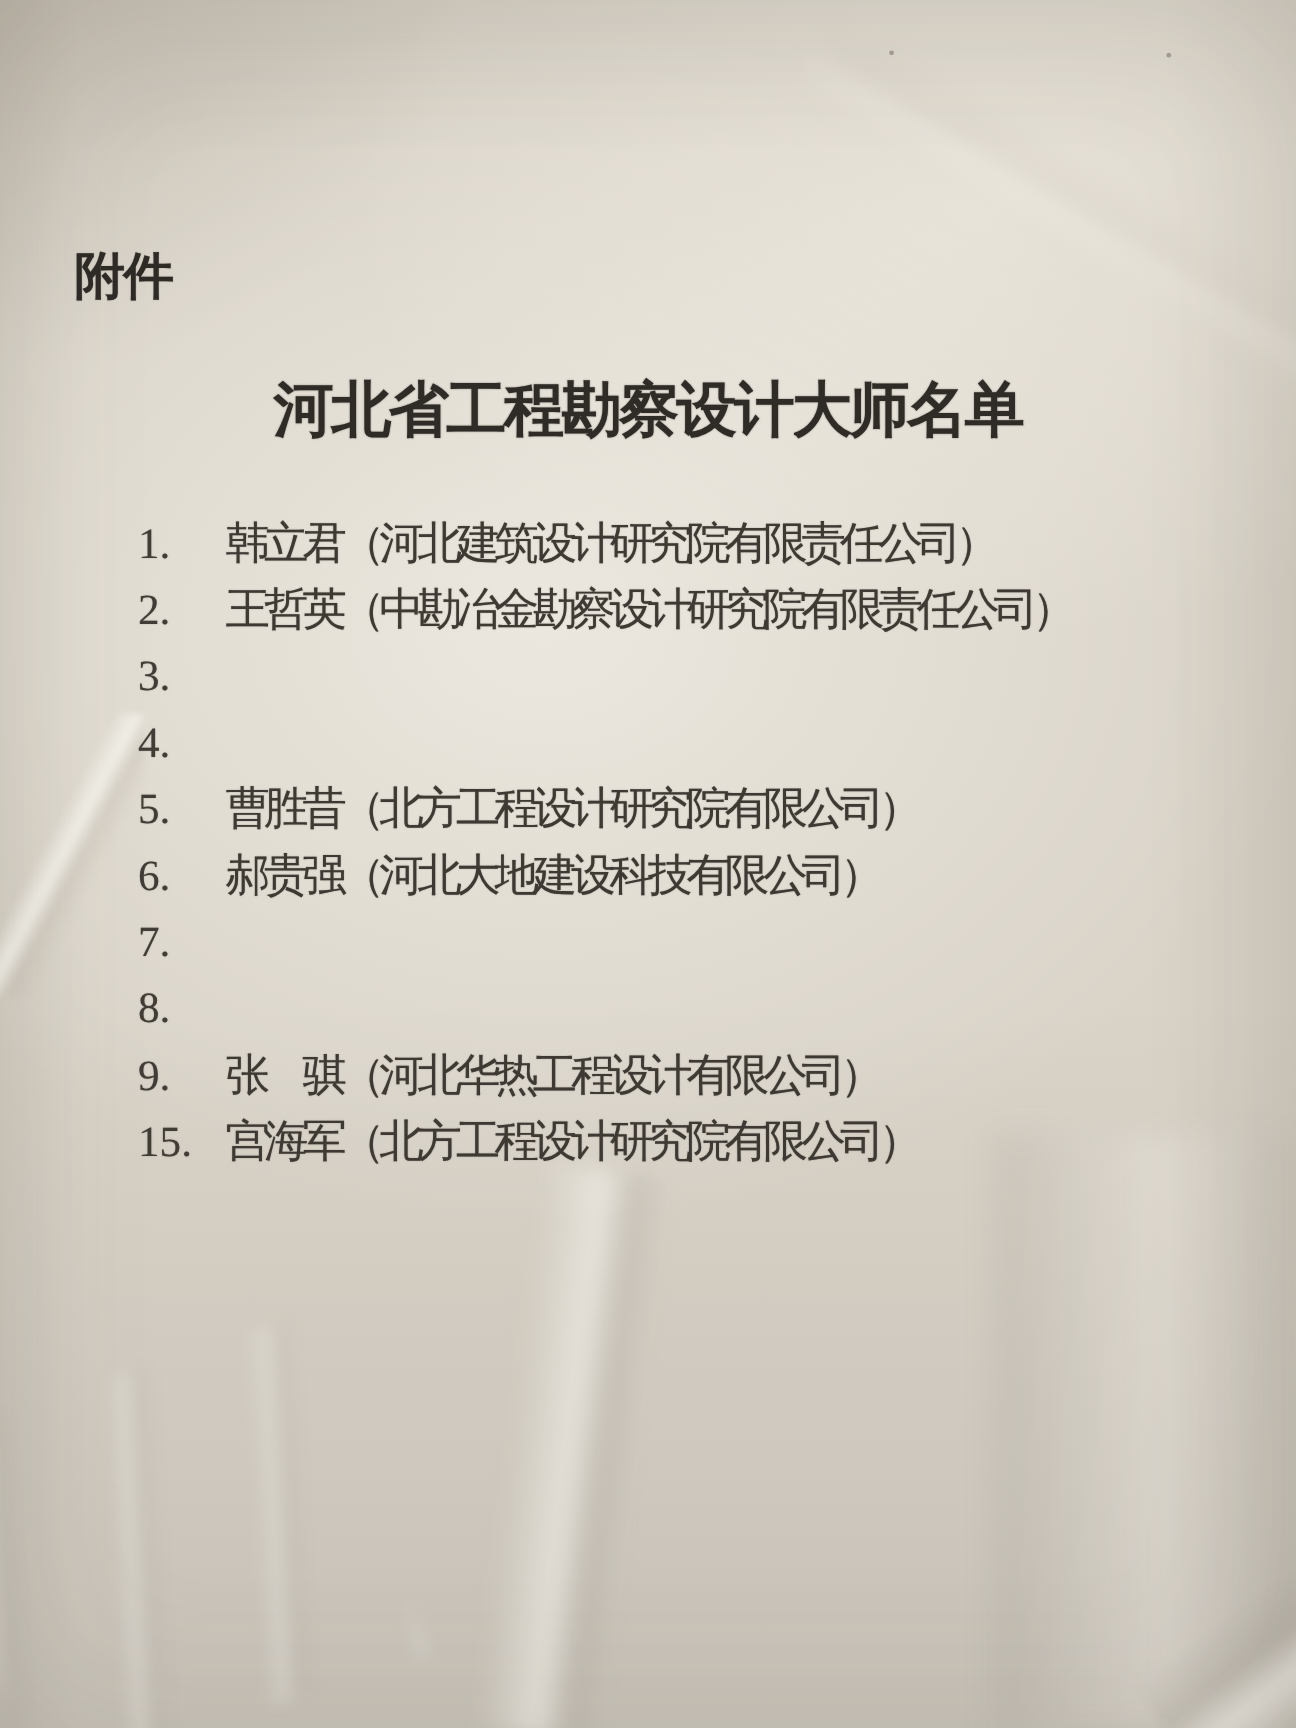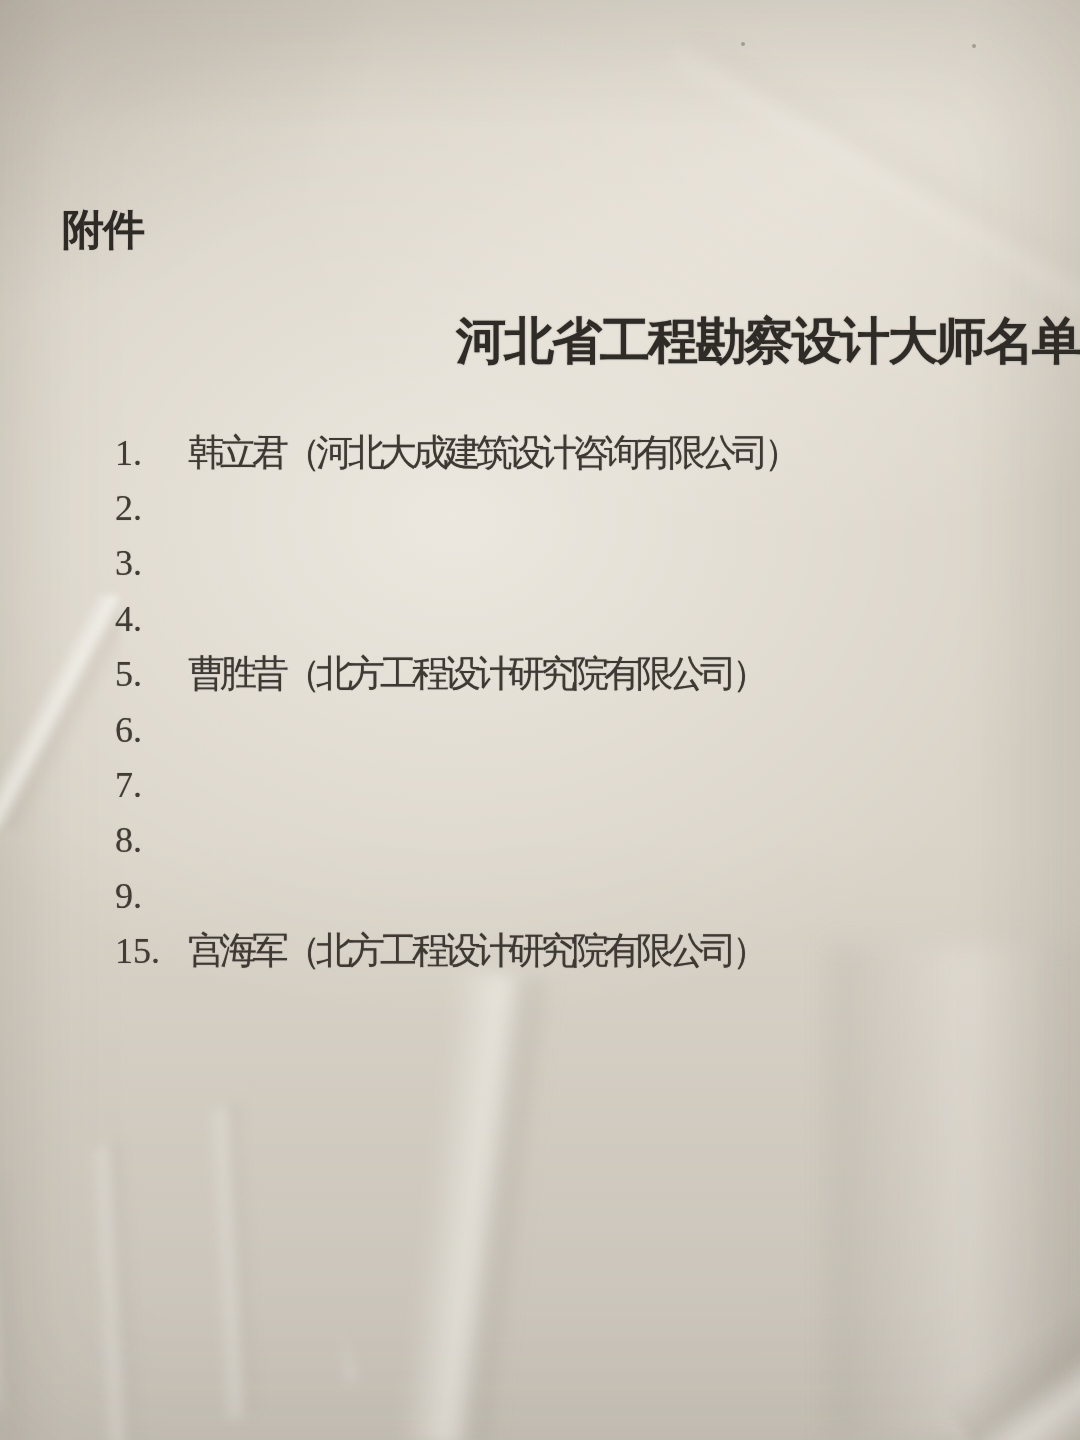--- a/index.html
+++ b/index.html
@@ -43,21 +43,21 @@
   .speck-2{left:972px;top:44px;}
 
   .attachment{
     position:absolute;left:62px;top:202px;
     font-family:"Liberation Sans","DejaVu Sans",sans-serif;
     font-weight:600;font-size:42px;letter-spacing:-1px;
     color:#2e2a25;text-shadow:0 0 1px rgba(46,42,37,0.5);
   }
   .title{
     position:absolute;top:308px;left:0;width:100%;
-    text-align:right;font-weight:700;font-size:50px;letter-spacing:-2px;
+    text-align:center;font-weight:700;font-size:50px;letter-spacing:-2px;
     color:#2f2b26;text-shadow:0 0 1.5px rgba(47,43,38,0.55);
   }
   .list{position:absolute;top:425px;left:0;width:100%;}
   .row{
     height:55.4px;display:flex;align-items:center;
     padding-left:115px;box-sizing:border-box;
     font-size:37px;color:#3e3933;
   }
   .row .num{
     flex:0 0 73px;width:73px;
@@ -84,54 +84,57 @@
   <div class="speck speck-2"></div>
 
   <div class="attachment">附件</div>
 
   <div class="title">河北省工程勘察设计大师名单</div>
 
   <div class="list">
 
     <div class="row">
       <span class="num">1.</span>
-      <span class="txt"><span>韩立君</span><span>（河北大成建筑设计咨询有限公司）</span></span>
+      <span class="txt"><span>韩立君</span><span>（河北建筑设计研究院有限责任公司）</span></span>
     </div>
 
     <div class="row">
       <span class="num">2.</span>
+      <span class="txt"><span>王哲英</span><span>（中勘冶金勘察设计研究院有限责任公司）</span></span>
     </div>
 
     <div class="row">
       <span class="num">3.</span>
     </div>
 
     <div class="row">
       <span class="num">4.</span>
     </div>
 
     <div class="row">
       <span class="num">5.</span>
       <span class="txt"><span>曹胜昔</span><span>（北方工程设计研究院有限公司）</span></span>
     </div>
 
     <div class="row">
       <span class="num">6.</span>
+      <span class="txt"><span>郝贵强</span><span>（河北大地建设科技有限公司）</span></span>
     </div>
 
     <div class="row">
       <span class="num">7.</span>
     </div>
 
     <div class="row">
       <span class="num">8.</span>
     </div>
 
     <div class="row">
       <span class="num">9.</span>
+      <span class="txt"><span>张　骐</span><span>（河北华热工程设计有限公司）</span></span>
     </div>
 
     <div class="row">
       <span class="num">15.</span>
       <span class="txt"><span>宫海军</span><span>（北方工程设计研究院有限公司）</span></span>
     </div>
 
   </div>
 </div>
 

